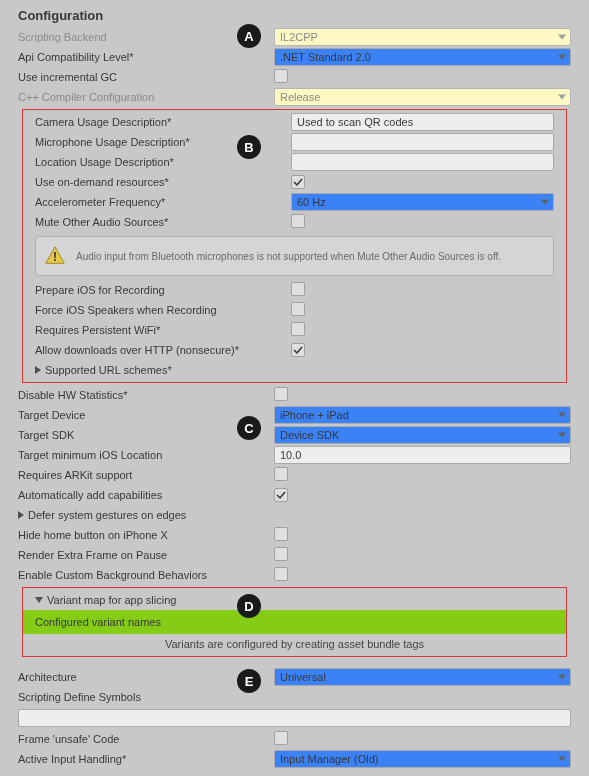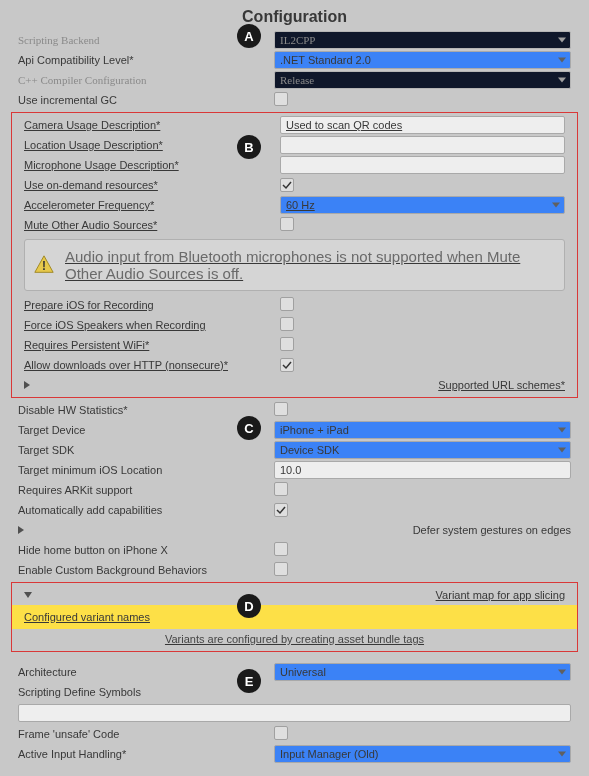--- a/index.html
+++ b/index.html
@@ -5,41 +5,41 @@
   * { box-sizing: border-box; margin: 0; padding: 0; }
   body {
     font-family: -apple-system, Arial, sans-serif;
     font-size: 11px;
     background: #c8c8c8;
     color: #383838;
     width: 589px;
     padding: 4px;
   }
   .panel { background: #c8c8c8; padding: 2px; }
-  .heading { font-weight: bold; font-size: 16px; padding: 2px 12px 4px; text-align: center; }
+  .heading { font-weight: bold; font-size: 13px; padding: 2px 12px 4px; }
   .row {
     display: flex;
     align-items: center;
     height: 20px;
     padding: 0 12px;
   }
   .row .label { flex: 0 0 256px; padding-right: 4px; }
   .row .ctrl { flex: 1; }
-  .disabled { color: #8a8a8a; font-family: Liberation Serif, serif; }
+  .disabled { color: #8a8a8a; }
   .dropdown {
     height: 18px;
     background: #3b82f6;
     border: 1px solid #a9a9a9;
     border-radius: 2px;
     display: flex;
     align-items: center;
     padding: 0 5px;
     position: relative;
   }
-  .dropdown.disabled { background: #0f172a; color: #8a8a8a; border-color: #b5b5b5; }
+  .dropdown.disabled { background: #fef9c3; color: #8a8a8a; border-color: #b5b5b5; }
   .dropdown .chev {
     position: absolute; right: 4px; top: 50%; transform: translateY(-50%);
     width: 0; height: 0; border-left: 4px solid transparent; border-right: 4px solid transparent;
     border-top: 5px solid #606060;
   }
   .dropdown.disabled .chev { border-top-color: #a0a0a0; }
   .textinput {
     height: 18px;
     background: #eeeeee;
     border: 1px solid #a9a9a9;
@@ -49,41 +49,41 @@
     align-items: center;
     width: 100%;
   }
   .checkbox {
     width: 14px; height: 14px;
     background: #dfdfdf; border: 1px solid #a0a0a0; border-radius: 2px;
     display: inline-flex; align-items: center; justify-content: center;
   }
   .checkbox svg { display:none; }
   .checkbox.checked svg { display:block; }
-  .redbox { border: 1px solid #d93838; margin: 2px 5px; padding: 2px 0; text-decoration: underline; }
+  .redbox { border: 1px solid #d93838; margin: 2px 16px; padding: 2px 0; }
   .section-toggle {
-    display: flex; align-items: center; height: 20px; padding: 0 12px; justify-content: space-between;
+    display: flex; align-items: center; height: 20px; padding: 0 12px;
   }
   .tri { width:0; height:0; margin-right:4px; }
   .tri.closed { border-top:4px solid transparent; border-bottom:4px solid transparent; border-left:6px solid #505050;}
   .tri.open { border-left:4px solid transparent; border-right:4px solid transparent; border-top:6px solid #505050;}
   .infobox {
     margin: 4px 12px;
     background: #d5d5d5;
     border: 1px solid #b0b0b0;
     border-radius: 3px;
     display: flex;
     align-items: center;
     padding: 8px;
     gap: 10px;
   }
   .warn-icon { width: 22px; height: 22px; flex: 0 0 22px; }
-  .infotext { color: #6a6a6a; font-size: 15px; }
+  .infotext { color: #6a6a6a; font-size: 10px; }
   .subheader {
-    background: #fde047; height: 20px; display: flex; align-items: center;
+    background: #84cc16; height: 20px; display: flex; align-items: center;
     padding: 12px 12px; margin: 0;
   }
   .note { padding: 4px 24px; color: #444; text-align: center; }
   .fullinput { margin: 2px 12px; }
   .fullinput .textinput { width: 100%; }
   .badge {
     position: absolute;
     width: 24px; height: 24px; border-radius: 50%;
     background: #1a1a1a; color: #fff; font-weight: bold;
     display: flex; align-items: center; justify-content: center;
@@ -119,53 +119,53 @@
     <div class="label">Api Compatibility Level*</div>
     <div class="ctrl">
         <div class="dropdown">
           <span>.NET Standard 2.0</span>
           <span class="chev"></span>
         </div>
       </div>
   </div>
 
   <div class="row">
+    <div class="label">Use incremental GC</div>
+    <div class="ctrl"><span class="checkbox"></span></div>
+  </div>
+
+  <div class="row">
     <div class="label disabled">C++ Compiler Configuration</div>
     <div class="ctrl">
         <div class="dropdown disabled">
           <span>Release</span>
           <span class="chev"></span>
         </div>
       </div>
-  </div>
-
-  <div class="row">
-    <div class="label">Use incremental GC</div>
-    <div class="ctrl"><span class="checkbox"></span></div>
   </div>
 
   <div class="redbox">
     <div class="row">
       <div class="label">Camera Usage Description*</div>
       <div class="ctrl">
           <div class="textinput">
             <span>Used to scan QR codes</span>
           </div>
         </div>
     </div>
     <div class="row">
-      <div class="label">Location Usage Description*</div>
+      <div class="label">Microphone Usage Description*</div>
       <div class="ctrl">
           <div class="textinput">
             <span></span>
           </div>
         </div>
     </div>
     <div class="row">
-      <div class="label">Microphone Usage Description*</div>
+      <div class="label">Location Usage Description*</div>
       <div class="ctrl">
           <div class="textinput">
             <span></span>
           </div>
         </div>
     </div>
     <div class="row">
       <div class="label">Use on-demand resources*</div>
       <div class="ctrl"><span class="checkbox checked">
             <svg width="10" height="10" viewBox="0 0 10 10">
@@ -265,20 +265,24 @@
   </div>
   <div class="section-toggle">
     <span class="tri closed"></span>
     <span>Defer system gestures on edges</span>
   </div>
   <div class="row">
     <div class="label">Hide home button on iPhone X</div>
     <div class="ctrl"><span class="checkbox"></span></div>
   </div>
   <div class="row">
+    <div class="label">Render Extra Frame on Pause</div>
+    <div class="ctrl"><span class="checkbox"></span></div>
+  </div>
+  <div class="row">
     <div class="label">Enable Custom Background Behaviors</div>
     <div class="ctrl"><span class="checkbox"></span></div>
   </div>
 
   <div class="redbox">
     <div class="section-toggle">
       <span class="tri open"></span>
       <span>Variant map for app slicing</span>
     </div>
     <div class="subheader">Configured variant names</div>

